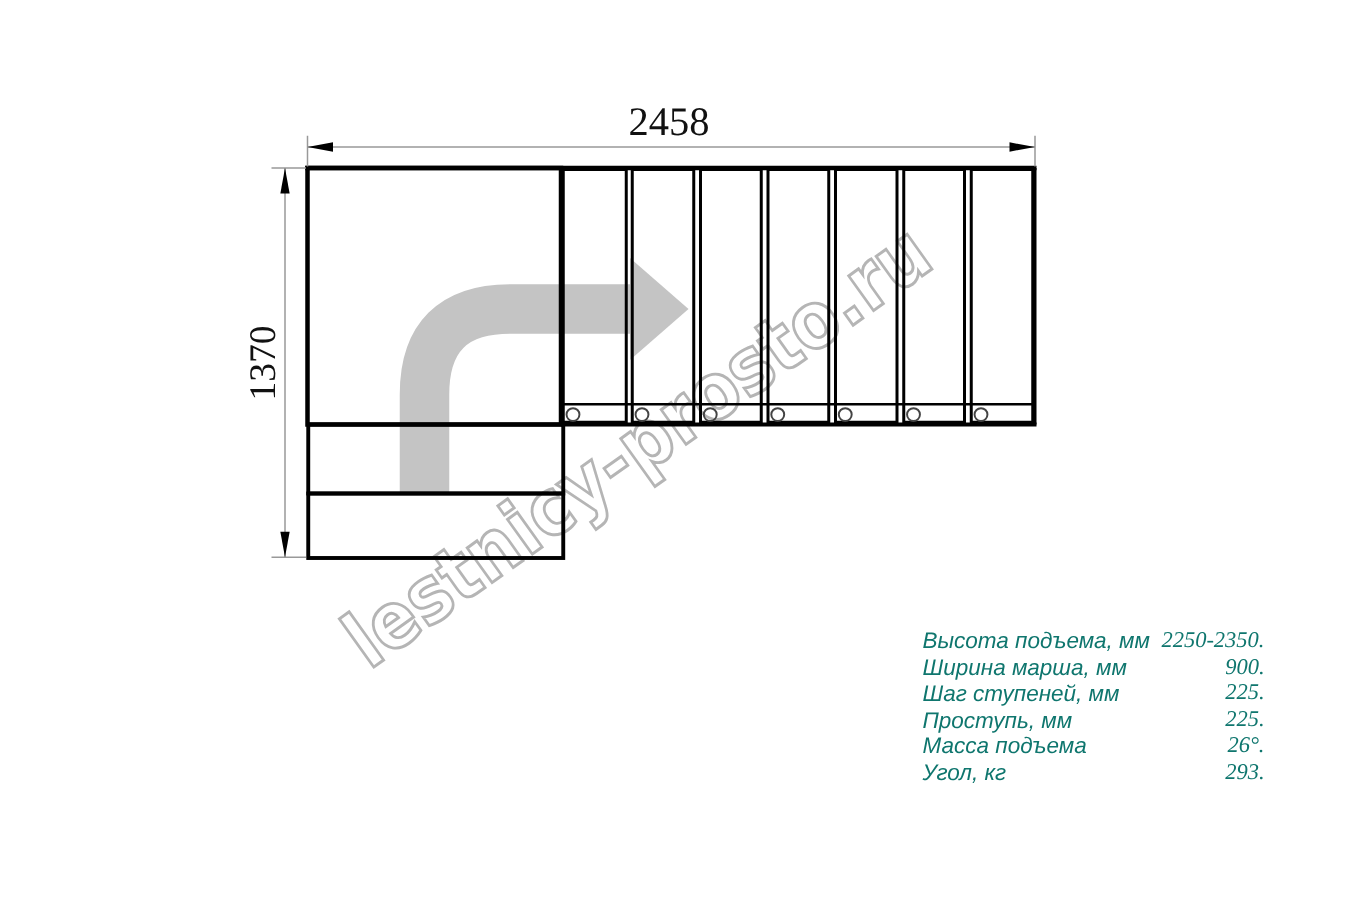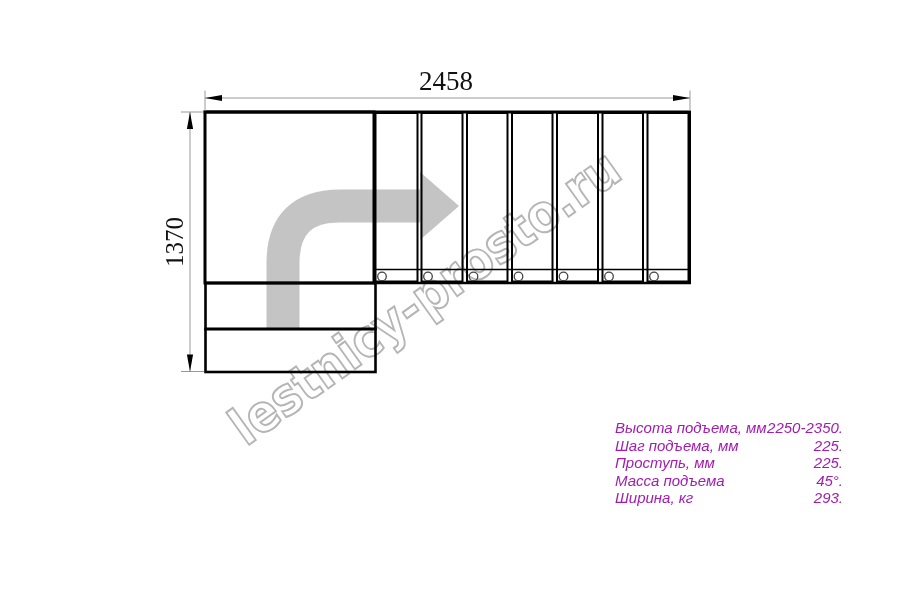--- a/index.html
+++ b/index.html
@@ -10,30 +10,30 @@
     overflow:hidden;
     font-family:"Liberation Sans",sans-serif;
   }
   .plan-svg{position:absolute;left:0;top:0;}
   .specs{
     position:absolute;
     left:615px;top:419px;width:228px;
     font-family:"Liberation Sans",sans-serif;
     font-style:italic;
     font-size:15px;
-    color:#a21caf;
+    color:#0f766e;
   }
   .spec-row{
     display:flex;
     justify-content:space-between;
     line-height:17.6px;
     white-space:nowrap;
   }
   .spec-label{text-align:left;}
-  .spec-value{text-align:right;}
+  .spec-value{text-align:right;font-family:Liberation Serif, serif;}
 </style>
 </head>
 <body>
 
 <div class="canvas">
 
   <svg class="plan-svg" width="900" height="600" viewBox="0 0 900 600">
 
     <g>
       <path d="M 283 330 L 283 263 Q 283 206 340 206 L 421 206" fill="none" stroke="#c4c4c4" stroke-width="33"></path>
@@ -93,30 +93,34 @@
       <text transform="translate(183,242) rotate(-90)" text-anchor="middle" font-family="Liberation Serif, DejaVu Serif, serif" font-size="25" fill="#111111">1370</text>
     </g>
   </svg>
 
   <div class="specs">
     <div class="spec-row">
       <span class="spec-label">Высота подъема, мм</span>
       <span class="spec-value">2250-2350.</span>
     </div>
     <div class="spec-row">
-      <span class="spec-label">Шаг подъема, мм</span>
+      <span class="spec-label">Ширина марша, мм</span>
+      <span class="spec-value">900.</span>
+    </div>
+    <div class="spec-row">
+      <span class="spec-label">Шаг ступеней, мм</span>
       <span class="spec-value">225.</span>
     </div>
     <div class="spec-row">
       <span class="spec-label">Проступь, мм</span>
       <span class="spec-value">225.</span>
     </div>
     <div class="spec-row">
       <span class="spec-label">Масса подъема</span>
-      <span class="spec-value">45°.</span>
+      <span class="spec-value">26°.</span>
     </div>
     <div class="spec-row">
-      <span class="spec-label">Ширина, кг</span>
+      <span class="spec-label">Угол, кг</span>
       <span class="spec-value">293.</span>
     </div>
   </div>
 
 </div>
 
 </body></html>

